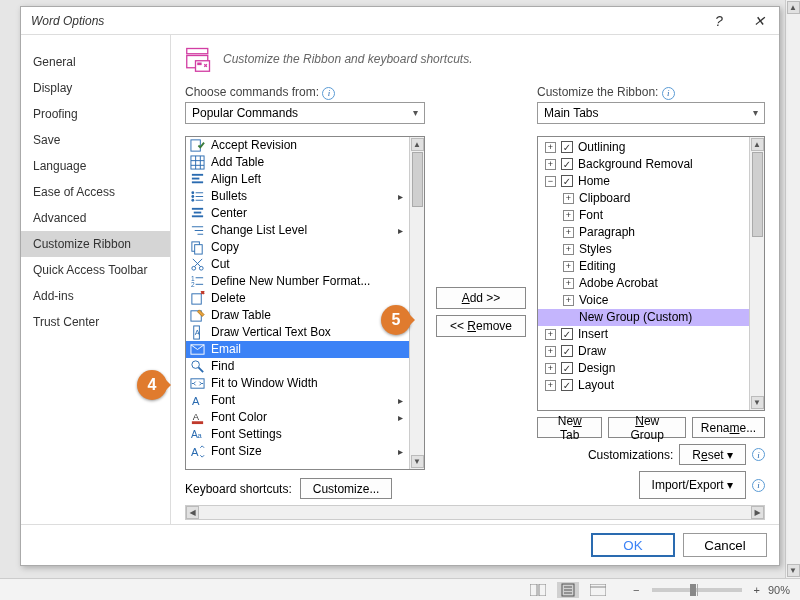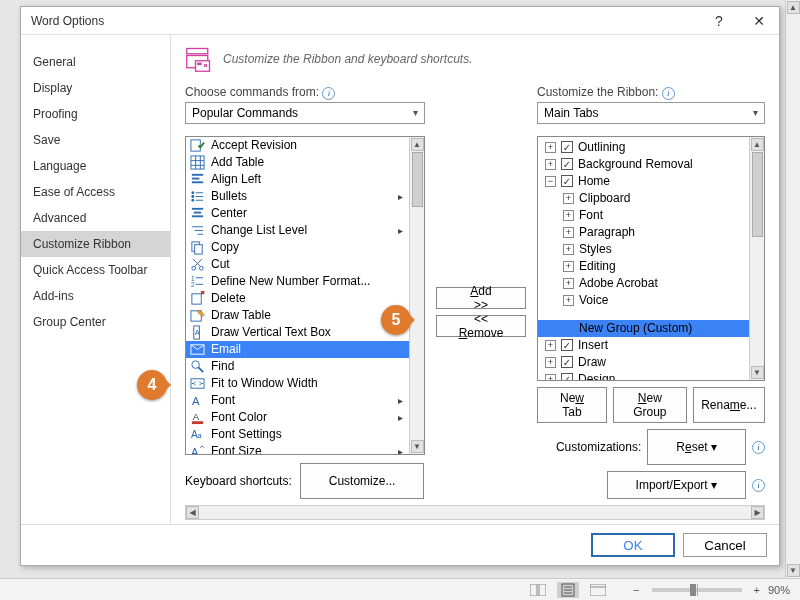--- a/index.html
+++ b/index.html
@@ -1,18 +1,18 @@
 <!DOCTYPE html>
 <html><head>
 <meta charset="utf-8">
 <style>
   * { box-sizing: border-box; font-family: "Segoe UI", Tahoma, sans-serif; }
   body { margin: 0; background: #e6e6e6; width: 800px; height: 600px; position: relative; overflow: hidden; font-size: 12px; }
   .dialog { position: absolute; top: 6px; left: 20px; width: 760px; height: 560px; background: #fff; border: 1px solid #aaa; box-shadow: 2px 2px 6px rgba(0,0,0,.25); display: flex; flex-direction: column; }
-  .titlebar { height: 28px; border-bottom: 1px solid #ddd; display: flex; align-items: center; padding: 0 0 0 10px; color: #333; }
+  .titlebar { height: 28px; border-bottom: 1px solid #ddd; display: flex; align-items: center; padding: 0 0 0 10px; color: #333; font-style: italic; }
   .titlebar .spacer { flex: 1; }
   .titlebar-btn { width: 40px; height: 28px; display: flex; align-items: center; justify-content: center; color: #333; font-size: 14px; }
   .body { flex: 1; display: flex; overflow: hidden; }
   .sidenav { width: 155px; border-right: 1px solid #ddd; padding-top: 14px; background: #fff; }
   .sidenav-item { padding: 6px 12px; color: #333; }
   .sidenav-item.selected { background: #d5d5d5; }
   .main { flex: 1; padding: 10px 14px 4px 14px; display: flex; flex-direction: column; position: relative; }
   .header-row { display: flex; align-items: center; gap: 10px; margin-bottom: 12px; }
   .ribbon-icon { width: 28px; height: 28px; }
   .subtitle { color: #666; font-style: italic; }
@@ -25,28 +25,28 @@
   .list-inner { flex:1; overflow:hidden; }
   .list-row { display: flex; align-items: center; height: 17px; padding: 0 4px; gap: 6px; white-space: nowrap; }
   .list-row.selected { background: #3b82f6; color: #fff; }
   .row-icon { width: 15px; height: 15px; flex: 0 0 15px; display: inline-flex; align-items:center; justify-content:center; }
   .row-icon svg { width:15px; height:15px; }
   .sub-arrow { margin-left:auto; font-size:10px; color:#444; padding-right:2px;}
   .list-scroll { width: 15px; background: #f0f0f0; border-left: 1px solid #ccc; display:flex; flex-direction:column; align-items:center; padding:1px 0;}
   .scroll-btn { width:13px; height:13px; background:#e1e1e1; border:1px solid #bbb; font-size:8px; display:flex; align-items:center; justify-content:center; color:#555;}
   .scroll-thumb { width:11px; background:#cfcfcf; border:1px solid #aaa; margin:1px 0;}
   .midcol { width: 100px; display: flex; flex-direction: column; align-items: center; justify-content: center; gap: 6px; padding-top:40px;}
-  .btn { border: 1px solid #888; background: #fdfdfd; height: 22px; padding: 0 28px; font-size: 12px; display: inline-flex; align-items: center; justify-content: center; min-width: 72px; }
-  .btn.small { min-width: 60px; height:36px; }
+  .btn { border: 1px solid #888; background: #fdfdfd; height: 22px; padding: 0 12px; font-size: 12px; display: inline-flex; align-items: center; justify-content: center; min-width: 72px; }
+  .btn.small { min-width: 60px; height:21px; }
   .tree { border:1px solid #888; flex:1; overflow:hidden; background:#fff; display:flex; }
   .tree-inner { flex:1; overflow:hidden; padding:2px 0;}
   .tree-row { display:flex; align-items:center; height:17px; white-space:nowrap; font-size:12px; gap:2px; padding-right:4px;}
   .expander { width:11px; height:11px; border:1px solid #888; font-size:9px; line-height:9px; text-align:center; margin:0 3px; color:#333; background:#fff;}
   .chk { width:12px; height:12px; border:1px solid #555; display:inline-flex; align-items:center; justify-content:center; font-size:10px; margin-right:3px; color:#333; background:#fff;}
-  .tree-row.sel { background:#3b82f6;margin-top:11px; }
+  .tree-row.sel { background:#c4b5fd; }
   .under-tree { display:flex; gap:6px; margin-top:6px; justify-content:flex-end; }
   .cust-row { display:flex; align-items:center; gap:6px; margin-top:6px; justify-content:flex-end; }
   .info-i { width:13px; height:13px; border:1px solid #5a9bd5; border-radius:50%; color:#2a6bb0; font-size:9px; display:inline-flex; align-items:center; justify-content:center; font-style:italic; font-family:Georgia,serif;}
   .kb-row { display:flex; align-items:center; gap:8px; margin-top:8px; }
   .footer { border-top:1px solid #ddd; padding:8px 12px; display:flex; justify-content:flex-end; gap:8px; }
   .ok-btn { border:2px solid #2a6bb0; color:#3b82f6; background:#fff; height:24px; min-width:84px; display:inline-flex; align-items:center; justify-content:center;}
   .cancel-btn { border:1px solid #999; background:#fff; height:24px; min-width:84px; display:inline-flex; align-items:center; justify-content:center;}
   .hscroll { height:15px; border:1px solid #ccc; background:#f0f0f0; margin-top:6px; display:flex; align-items:center;}
   .hscroll .scroll-btn { height:13px; width:13px;}
   .hscroll .track { flex:1; height:13px; position:relative;}
@@ -82,21 +82,21 @@
         <div class="sidenav-item">General</div>
         <div class="sidenav-item">Display</div>
         <div class="sidenav-item">Proofing</div>
         <div class="sidenav-item">Save</div>
         <div class="sidenav-item">Language</div>
         <div class="sidenav-item">Ease of Access</div>
         <div class="sidenav-item">Advanced</div>
         <div class="sidenav-item selected">Customize Ribbon</div>
         <div class="sidenav-item">Quick Access Toolbar</div>
         <div class="sidenav-item">Add-ins</div>
-        <div class="sidenav-item">Group Center</div>
+        <div class="sidenav-item">Trust Center</div>
       </div>
     <div class="main">
       <div class="header-row">
         <span class="ribbon-icon">
           <svg viewBox="0 0 32 32">
               <rect x="2" y="4" width="24" height="6" fill="none" stroke="#d23ea3" stroke-width="1.5"></rect>
               <rect x="2" y="12" width="24" height="14" fill="none" stroke="#d23ea3" stroke-width="1.5"></rect>
               <rect x="12" y="18" width="16" height="12" fill="#fff" stroke="#d23ea3" stroke-width="1.5"></rect>
               <rect x="14" y="20" width="5" height="3" fill="#d23ea3"></rect>
               <path d="M22 22 l3 3 M25 22 l-3 3" stroke="#d23ea3" stroke-width="1.5"></path>

